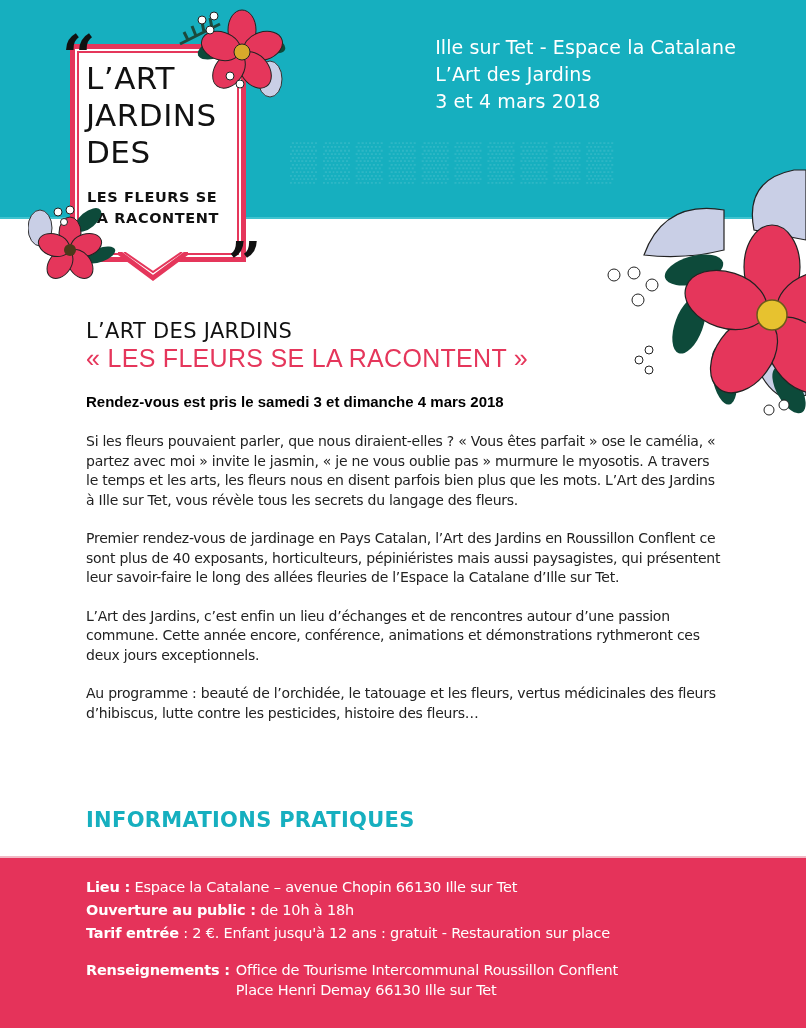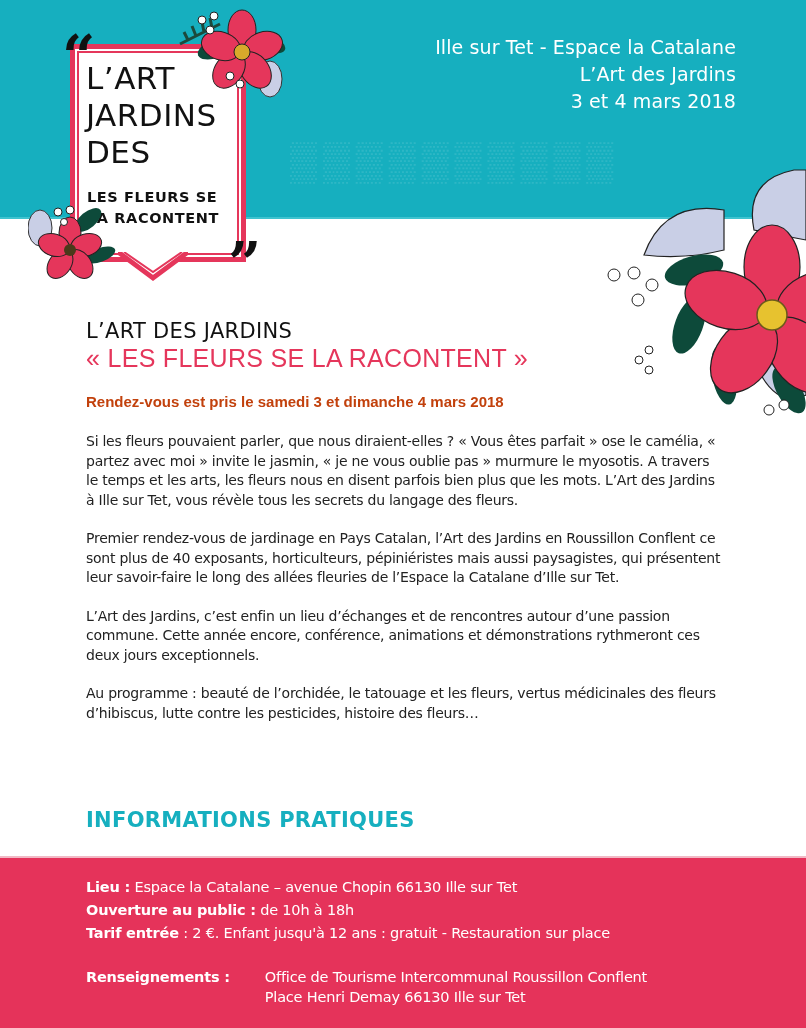--- a/index.html
+++ b/index.html
@@ -2,21 +2,21 @@
 <html><head>
 <meta charset="utf-8">
 <style>
   * { margin:0; padding:0; box-sizing:border-box; }
   html, body { width:806px; height:1028px; overflow:hidden; background:#ffffff; }
   body { position:relative; font-family:"Liberation Sans", sans-serif; color:#1a1a1a; }
 
   .teal-band { position:absolute; left:0; top:0; width:806px; height:219px; background:#16afbf; }
   .teal-band::after { content:""; position:absolute; left:0; bottom:0; width:100%; height:2px; background:#3fc3cf; }
 
-  .header-info { position:absolute; right:70px; top:34px; text-align:right; color:#ffffff;
+  .header-info { position:absolute; right:70px; top:34px; color:#ffffff;
     font-family:"DejaVu Sans", sans-serif; font-size:19px; line-height:27px; font-weight:normal; letter-spacing:0.1px; }
   .header-info div { white-space:nowrap; }
 
   .faded-text { position:absolute; left:290px; top:140px; width:460px; height:50px; opacity:0.10;
     color:#ffffff; font-size:38px; font-weight:bold; letter-spacing:6px; white-space:nowrap; overflow:hidden; }
 
   
   .logo { position:absolute; left:58px; top:34px; width:200px; height:248px; }
   .logo-frame { position:absolute; left:12px; top:10px; width:176px; height:218px; background:#ffffff;
     border:5px solid #e5365b; box-shadow: inset 0 0 0 2px #ffffff, inset 0 0 0 4px #e5365b; }
@@ -29,35 +29,35 @@
     font-size:58px; color:#111; line-height:58px; }
   .quote-close { position:absolute; left:170px; top:200px; font-family:"DejaVu Serif", serif; font-weight:bold;
     font-size:58px; color:#111; line-height:58px; }
 
   .flower { position:absolute; }
 
   
   .content { position:absolute; left:86px; top:318px; width:640px; }
   .h-title { font-family:"DejaVu Sans", sans-serif; font-size:21px; line-height:26px; color:#111; letter-spacing:0.3px; }
   .h-subtitle { font-family:Liberation Sans, sans-serif; font-size:25px; line-height:28px; color:#e5365b; letter-spacing:0.3px; }
-  .lead { margin-top:20px; font-weight:bold; font-size:15px; line-height:20px; color:#c2410c; }
+  .lead { margin-top:20px; font-weight:bold; font-size:15px; line-height:20px; color:#000000; }
   .para { margin-top:20px; font-family:"DejaVu Sans", sans-serif; font-size:14px; line-height:19.5px; color:#222;
     text-align:left; width:636px; letter-spacing:-0.25px; }
   .para + .para { margin-top:19px; }
 
   .info-title { position:absolute; left:86px; top:808px; font-family:"DejaVu Sans", sans-serif; font-size:21px;
     color:#16afbf; letter-spacing:0.3px; font-weight:bold; }
 
   .red-band { position:absolute; left:0; top:858px; width:806px; height:170px; background:#e5335a; }
   .red-band::before { content:""; position:absolute; left:0; top:-2px; width:100%; height:2px; background:#f1b9c5; }
   .info { position:absolute; left:86px; top:876px; color:#ffffff; font-family:"DejaVu Sans", sans-serif; font-size:14.5px;
     line-height:23px; letter-spacing:-0.2px; }
   .info .row { white-space:nowrap; }
   .info b { font-weight:bold;text-align:right; }
-  .info .contact { margin-top:23px; display:flex;gap:29px; }
+  .info .contact { margin-top:16px; display:flex; }
   .info .contact .lines { line-height:19.5px; }
   .info .contact .label { line-height:19.5px; margin-right:6px; }
 </style>
 </head>
 <body>
 
 <div class="teal-band"></div>
 <div class="faded-text">▒▒▒▒▒▒▒▒▒▒</div>
 
 <div class="header-info">

